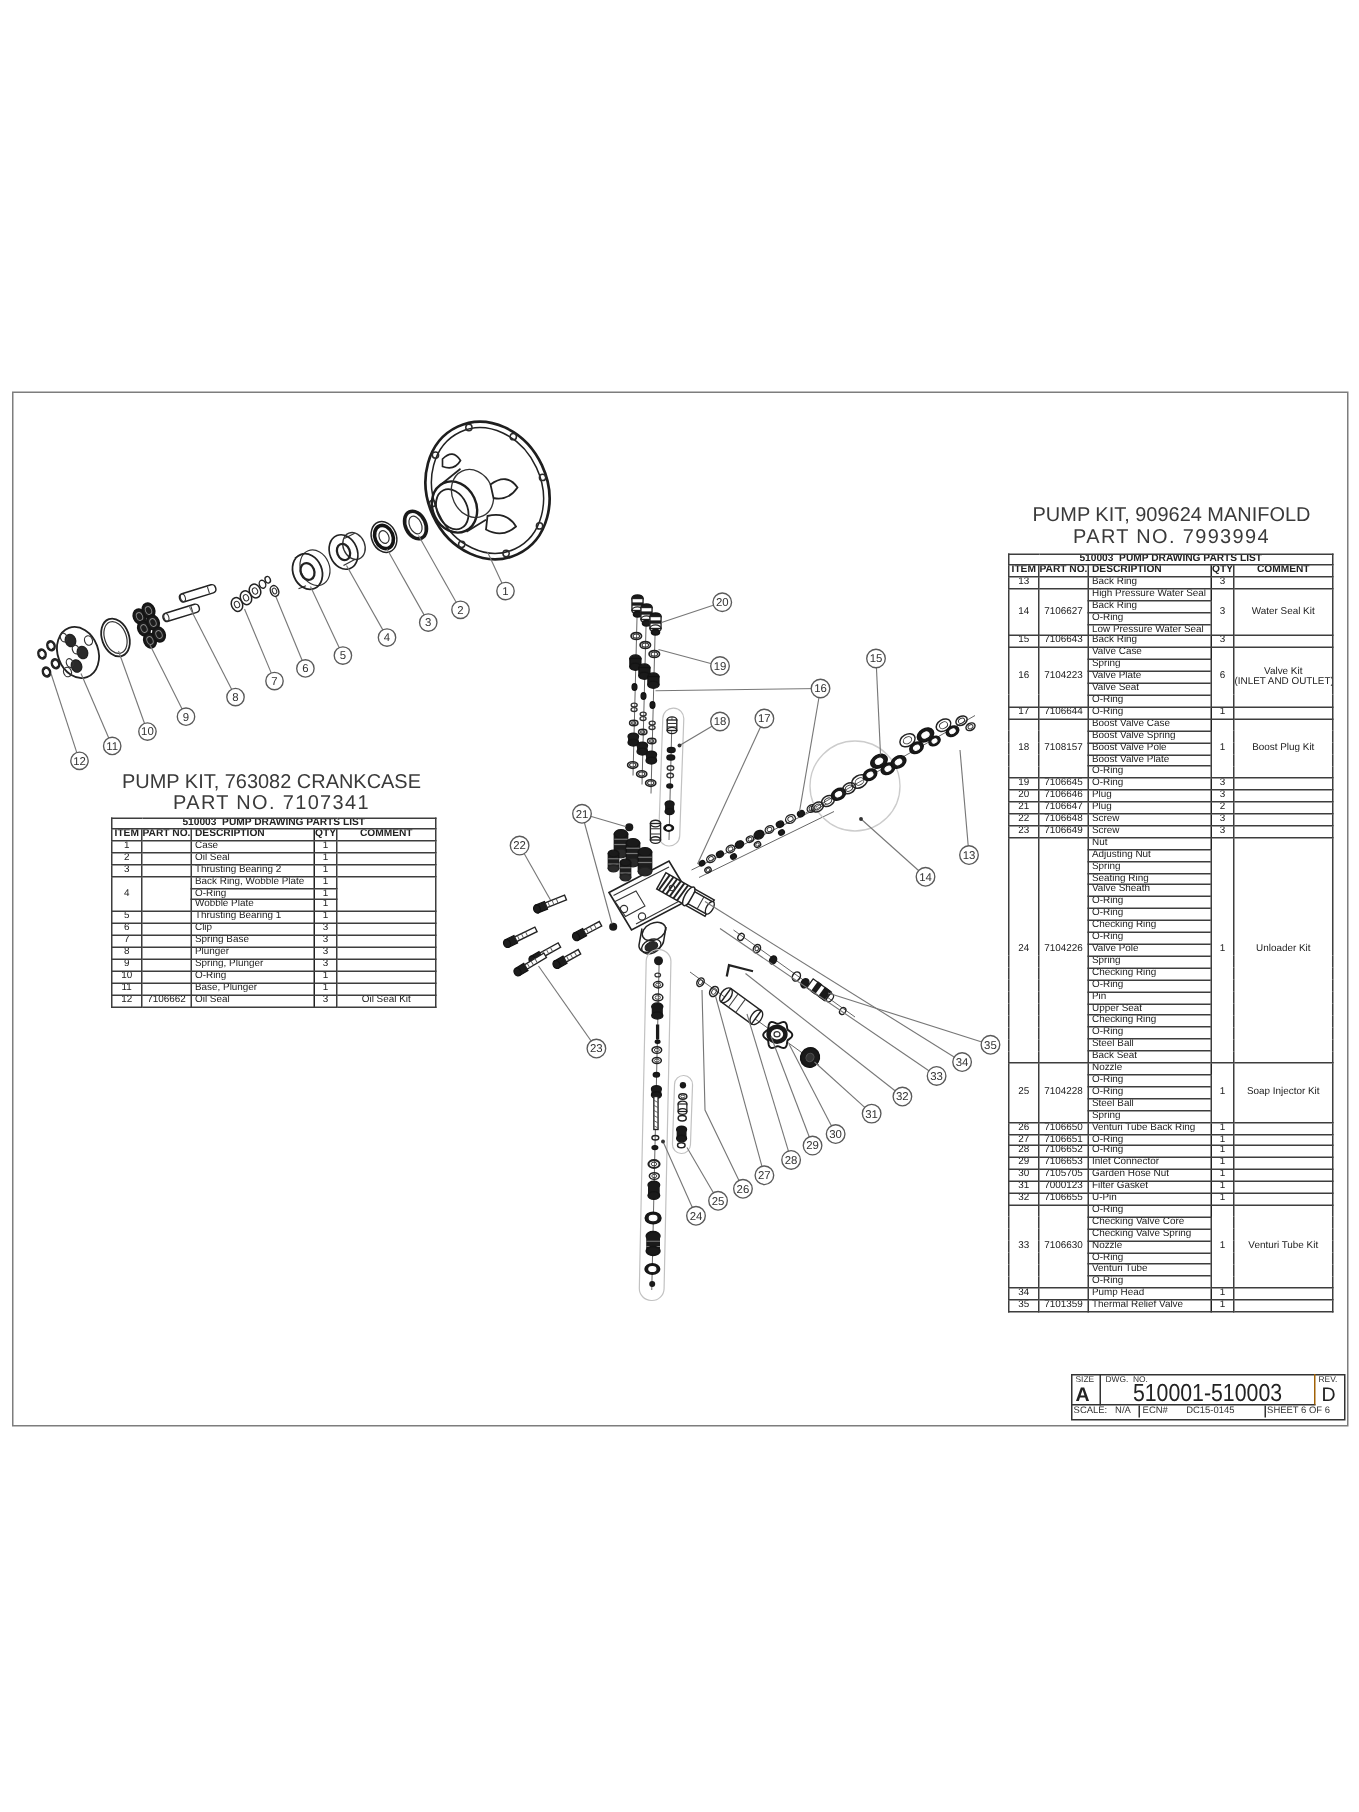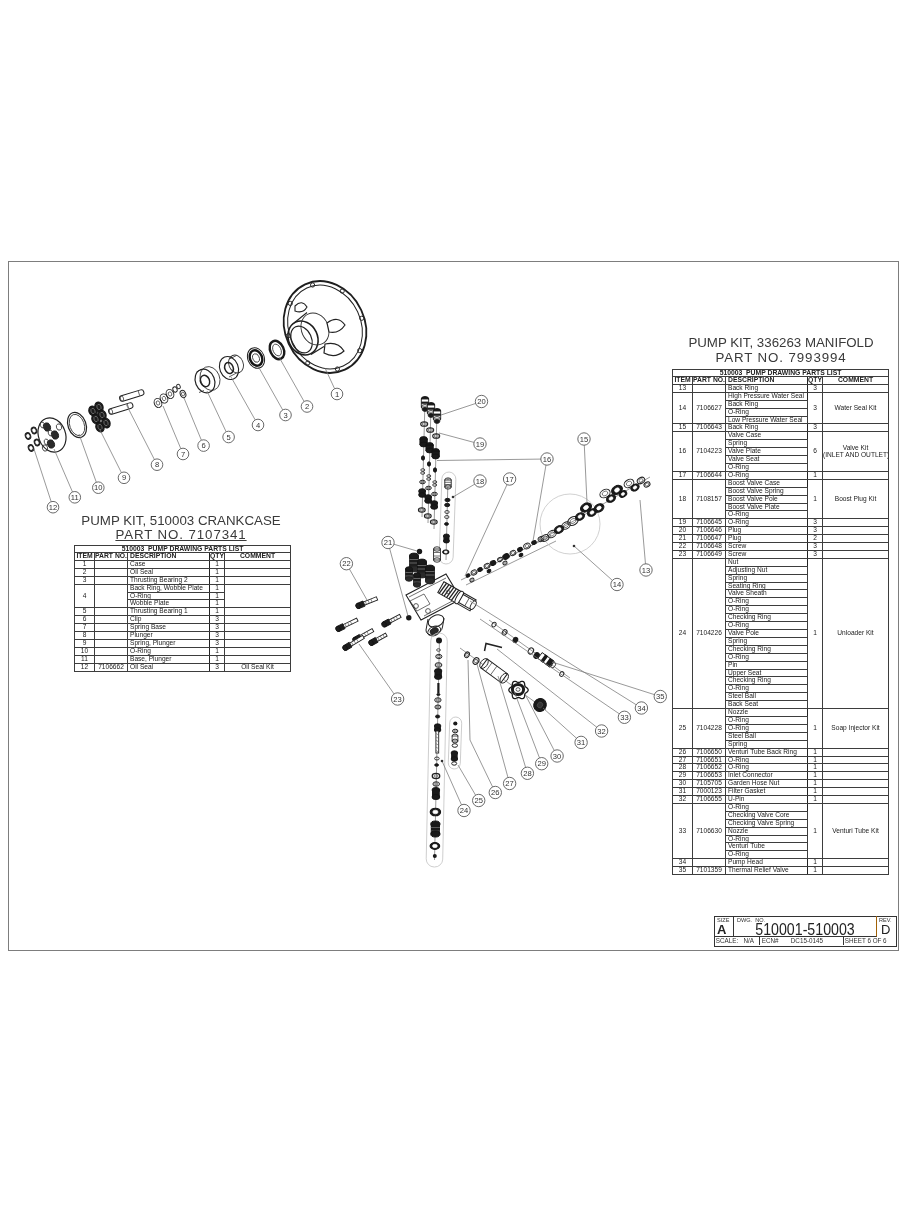--- a/index.html
+++ b/index.html
@@ -15,25 +15,25 @@
   table.tbl tr.g td{border-top:1.6px solid #222;}
   table.tbl tr.hd td{font-weight:bold;font-size:6.8px;}
   .tb-small{font-size:5.6px;color:#333;}
 </style>
 </head>
 <body>
 <div id="page">
 
 <div class="abs" style="left:8px;top:261px;width:889px;height:688px;border:1px solid #7d7d7d;"></div>
 
-<div class="ttl" style="left:81px;top:513px;width:200px;">PUMP KIT, 510003 CRANKCASE</div>
-
-<div class="ttl ttl2" style="left:81px;top:527px;width:200px;text-decoration:underline;">PART NO. 7107341</div>
-
-<div class="ttl" style="left:681px;top:335px;width:200px;">PUMP KIT, 336263 MANIFOLD</div>
+<div class="ttl" style="left:81px;top:513px;width:200px;">PUMP KIT, 763082 CRANKCASE</div>
+
+<div class="ttl ttl2" style="left:81px;top:527px;width:200px;">PART NO. 7107341</div>
+
+<div class="ttl" style="left:681px;top:335px;width:200px;">PUMP KIT, 909624 MANIFOLD</div>
 
 <div class="ttl ttl2" style="left:681px;top:350px;width:200px;">PART NO. 7993994</div>
 
 <table class="tbl" id="ltbl" style="left:74px;top:545px;width:216px;">
 <colgroup>
         <col style="width:20px">
         <col style="width:33px">
         <col style="width:82px">
         <col style="width:15px">
         <col style="width:66px">

